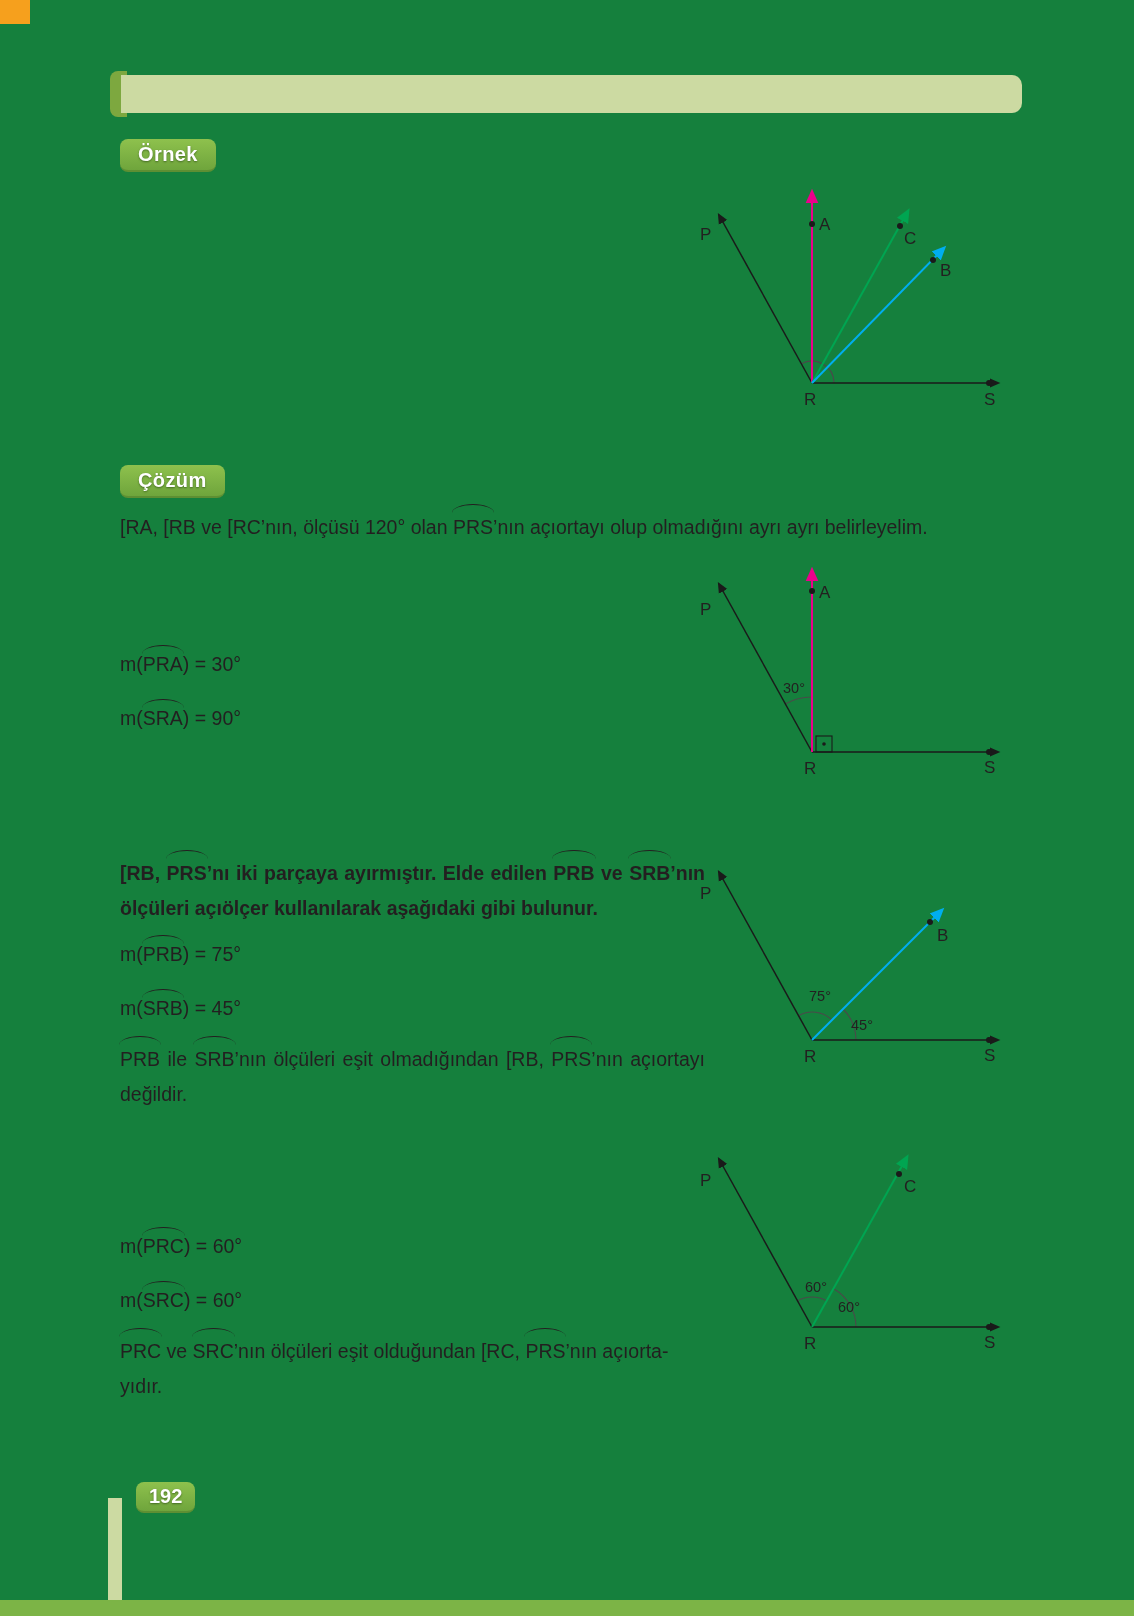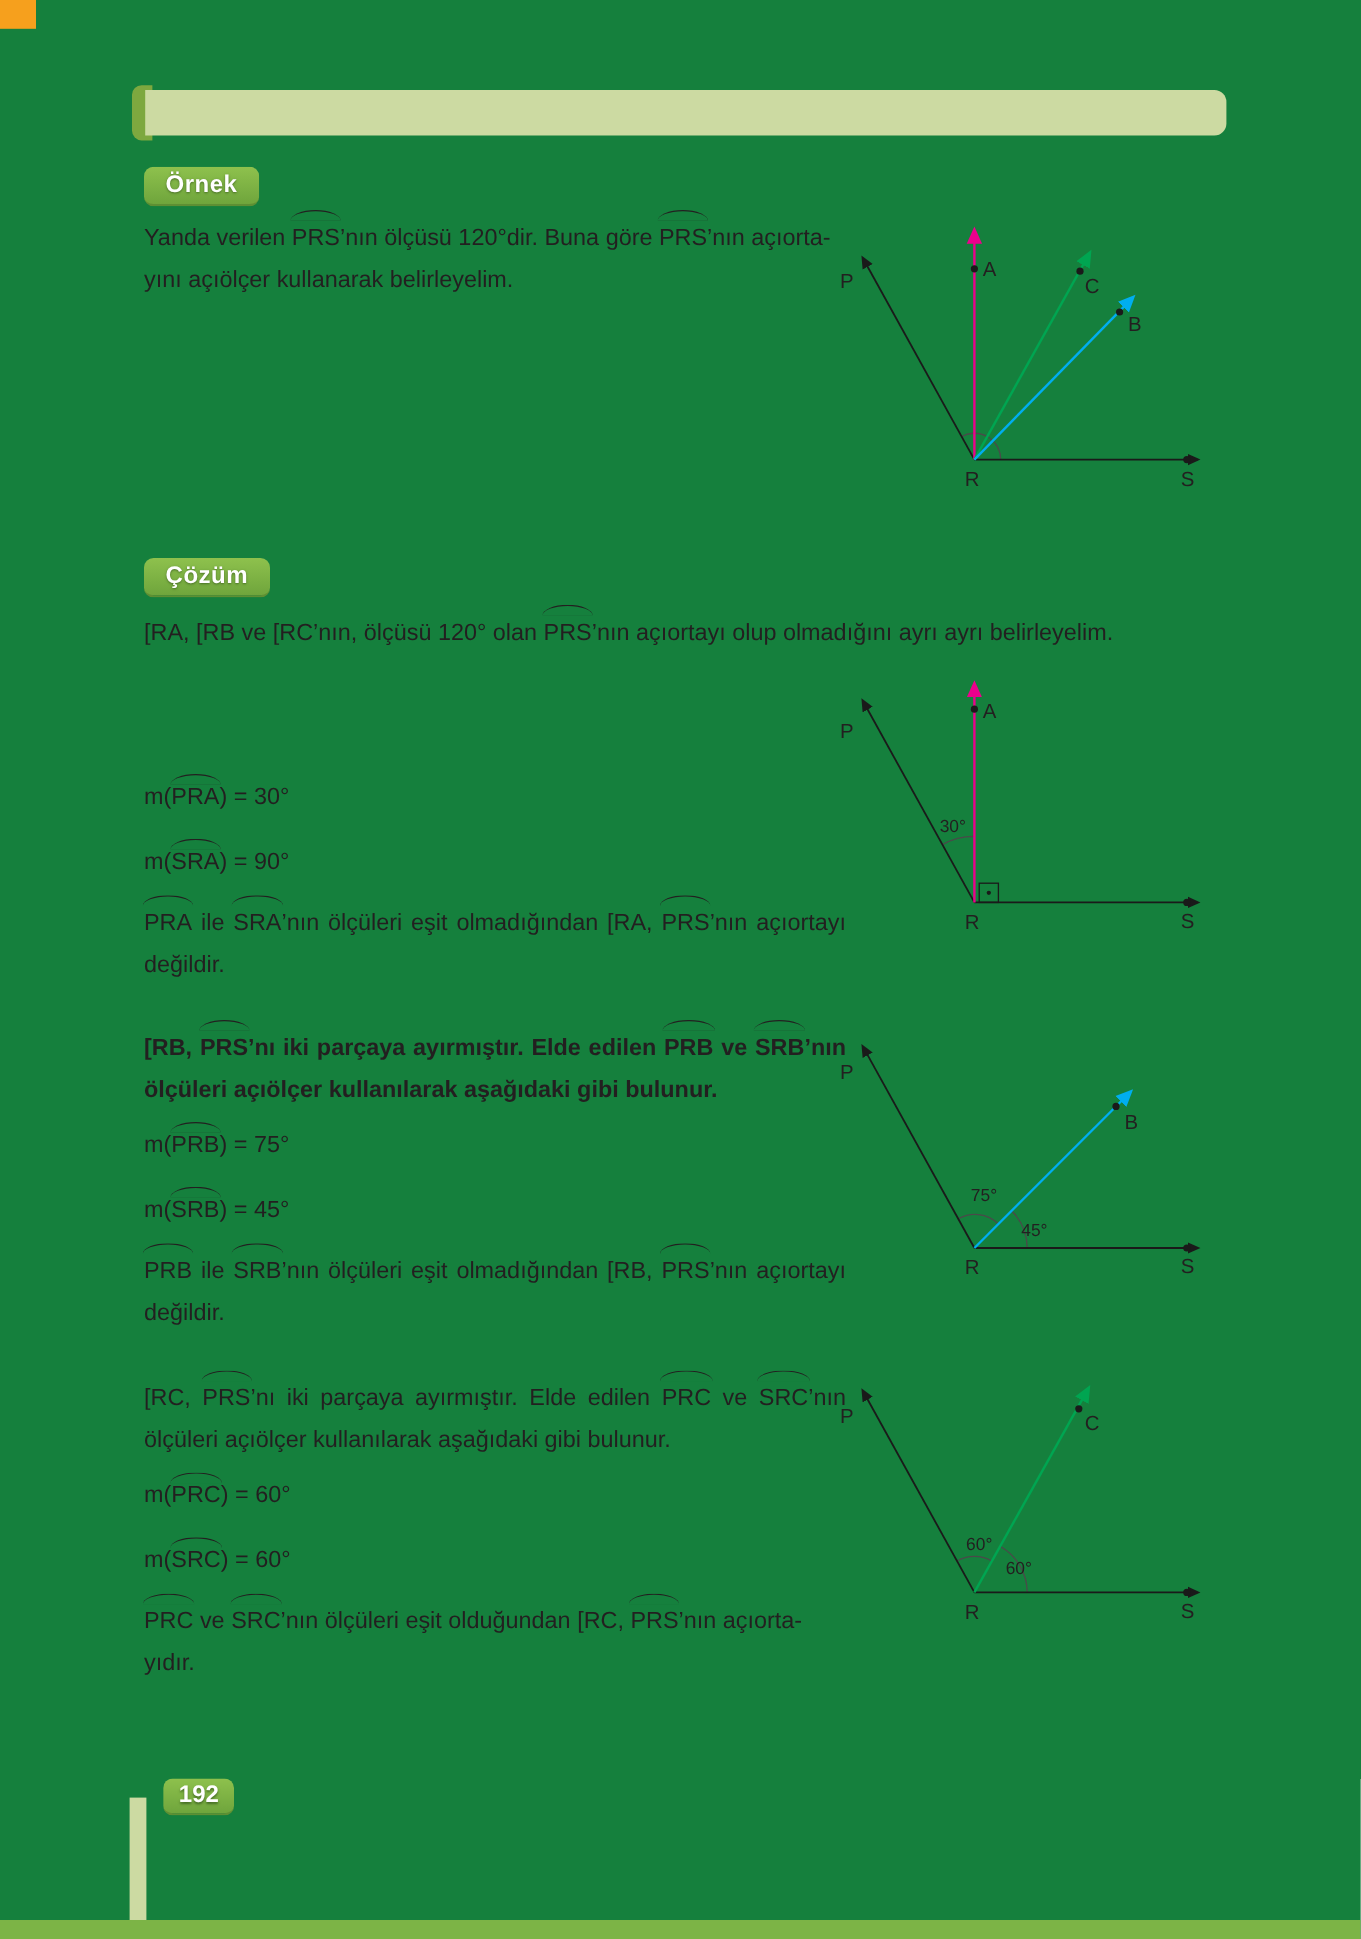--- a/index.html
+++ b/index.html
@@ -70,22 +70,20 @@
 <body>
 
 <div class="page">
 
   <div class="corner-accent"></div>
   <div class="band-cap"></div>
   <div class="band"></div>
 
   <div class="badge badge-ornek">Örnek</div>
 
-  <p class="para example-para"><span>Yanda verilen </span><span class="arc">PRS</span><span>’nın ölçüsü 120°dir. Buna göre </span><span class="arc">PRS</span><span>’nın açıorta-
-yını açıölçer kullanarak belirleyelim.</span></p>
 
   <svg class="diag d1" width="330" height="235" viewBox="0 0 330 235">
     <defs>
       <marker id="ak" viewBox="0 0 10 10" refX="7" refY="5" markerWidth="8" markerHeight="8" orient="auto">
         <path d="M0,1 L9,5 L0,9 z" fill="#1a1a1a"></path>
       </marker>
       <marker id="am" viewBox="0 0 10 10" refX="7" refY="5" markerWidth="8" markerHeight="8" orient="auto">
         <path d="M0,1 L9,5 L0,9 z" fill="#ec008c"></path>
       </marker>
       <marker id="ag" viewBox="0 0 10 10" refX="7" refY="5" markerWidth="8" markerHeight="8" orient="auto">
@@ -112,21 +110,20 @@
     <text class="pl" x="112" y="227">R</text>
     <text class="pl" x="292" y="227">S</text>
   </svg>
 
   <div class="badge badge-cozum">Çözüm</div>
 
   <p class="para intro-para"><span>[RA, [RB ve [RC’nın, ölçüsü 120° olan </span><span class="arc">PRS</span><span>’nın açıortayı olup olmadığını ayrı ayrı belirleyelim.</span></p>
 
   <div class="formula s1-f1"><span>m(</span><span class="arc">PRA</span><span>) = 30°</span></div>
   <div class="formula s1-f2"><span>m(</span><span class="arc">SRA</span><span>) = 90°</span></div>
-  <p class="para just s1-conc"><span class="arc">PRA</span><span> ile </span><span class="arc">SRA</span><span>’nın ölçüleri eşit olmadığından [RA, </span><span class="arc">PRS</span><span>’nın açıortayı değildir.</span></p>
 
   <svg class="diag d2" width="330" height="220" viewBox="0 0 330 220">
     <path class="ang" d="M 120 137 A 55 55 0 0 0 93 144"></path>
     <rect class="ra-mark" x="124" y="176" width="16" height="16"></rect>
     <circle class="dot" cx="132" cy="184" r="1.8"></circle>
     <line class="lk" x1="120" y1="192" x2="306" y2="192" marker-end="url(#ak)"></line>
     <line class="lk" x1="120" y1="192" x2="27" y2="24" marker-end="url(#ak)"></line>
     <line class="lm" x1="120" y1="192" x2="120" y2="10" marker-end="url(#am)" stroke="#ec008c"></line>
     <circle class="dot" cx="297" cy="192" r="3"></circle>
     <circle class="dot" cx="120" cy="31" r="3"></circle>
@@ -151,21 +148,20 @@
     <circle class="dot" cx="297" cy="185" r="3"></circle>
     <circle class="dot" cx="238" cy="67" r="3"></circle>
     <text class="pl" x="8" y="44">P</text>
     <text class="pl" x="245" y="86">B</text>
     <text class="al" x="128" y="146" text-anchor="middle">75°</text>
     <text class="al" x="170" y="175" text-anchor="middle">45°</text>
     <text class="pl" x="112" y="207">R</text>
     <text class="pl" x="292" y="206">S</text>
   </svg>
 
-  <p class="para just s3-para"><span>[RC, </span><span class="arc">PRS</span><span>’nı iki parçaya ayırmıştır. Elde edilen </span><span class="arc">PRC</span><span> ve </span><span class="arc">SRC</span><span>’nın ölçüleri açıölçer kullanılarak aşağıdaki gibi bulunur.</span></p>
   <div class="formula s3-f1"><span>m(</span><span class="arc">PRC</span><span>) = 60°</span></div>
   <div class="formula s3-f2"><span>m(</span><span class="arc">SRC</span><span>) = 60°</span></div>
   <p class="para just s3-conc"><span class="arc">PRC</span><span> ve </span><span class="arc">SRC</span><span>’nın ölçüleri eşit olduğundan [RC, </span><span class="arc">PRS</span><span>’nın açıorta-
 yıdır.</span></p>
 
   <svg class="diag d4" width="330" height="215" viewBox="0 0 330 215">
     <path class="ang" d="M 135 159 A 30 30 0 0 0 105 159"></path>
     <path class="ang" d="M 164 185 A 44 44 0 0 0 142 147"></path>
     <line class="lk" x1="120" y1="185" x2="306" y2="185" marker-end="url(#ak)"></line>
     <line class="lk" x1="120" y1="185" x2="27" y2="17" marker-end="url(#ak)"></line>

